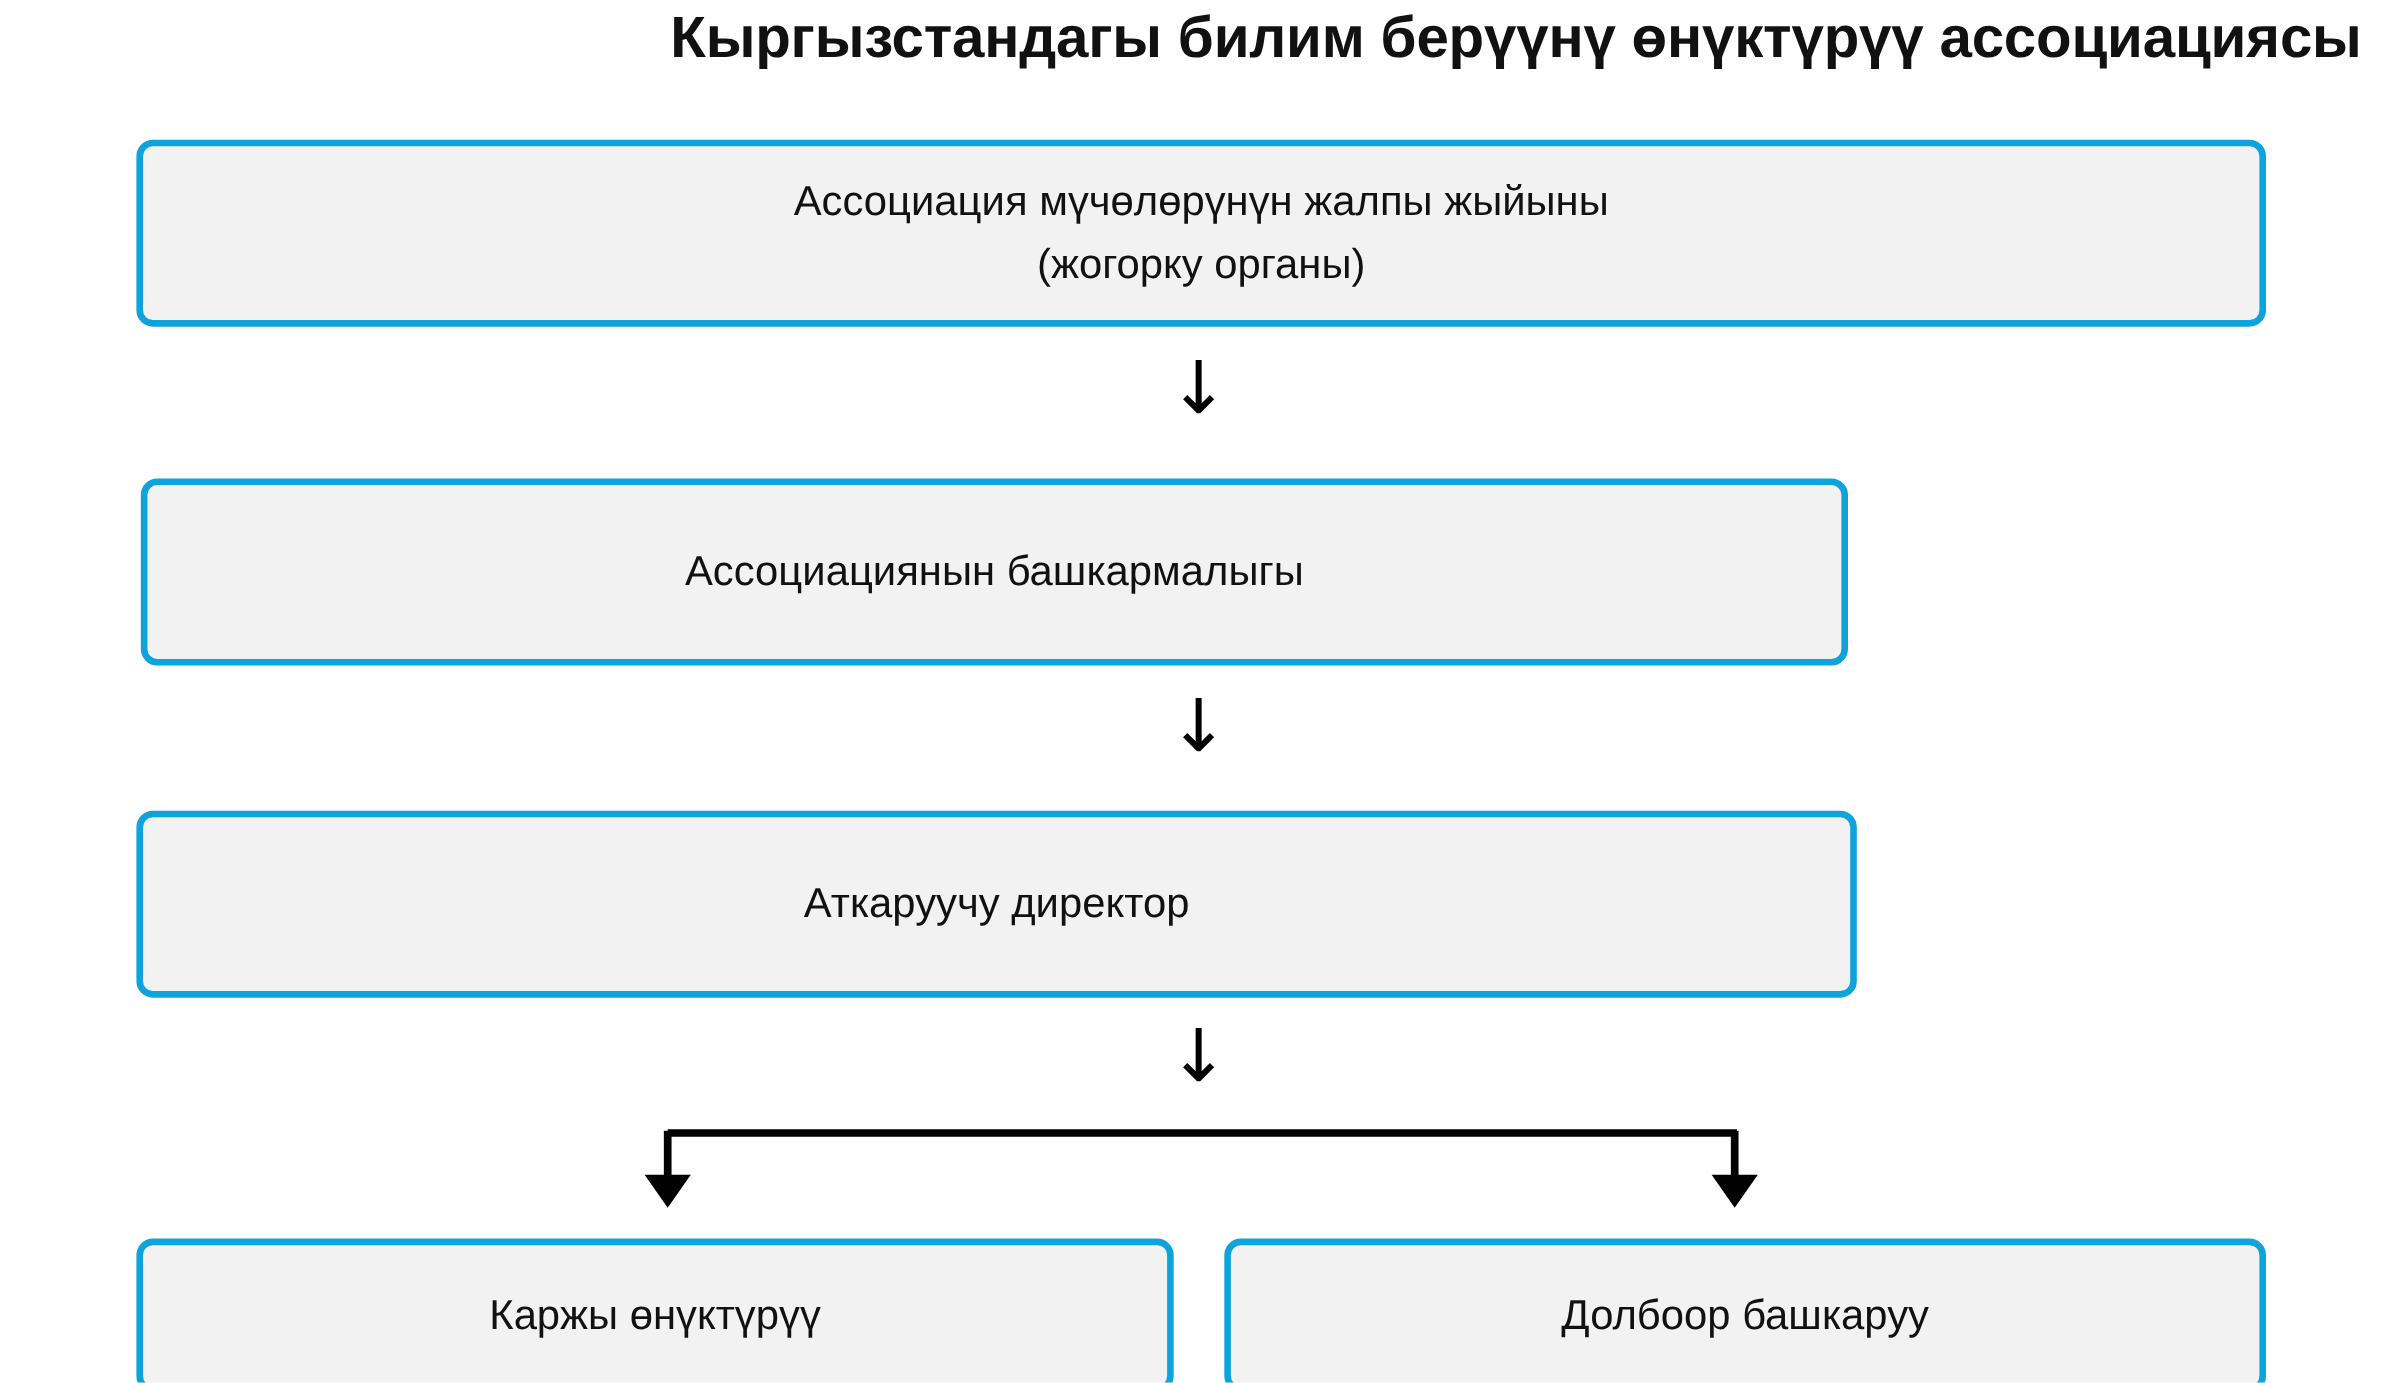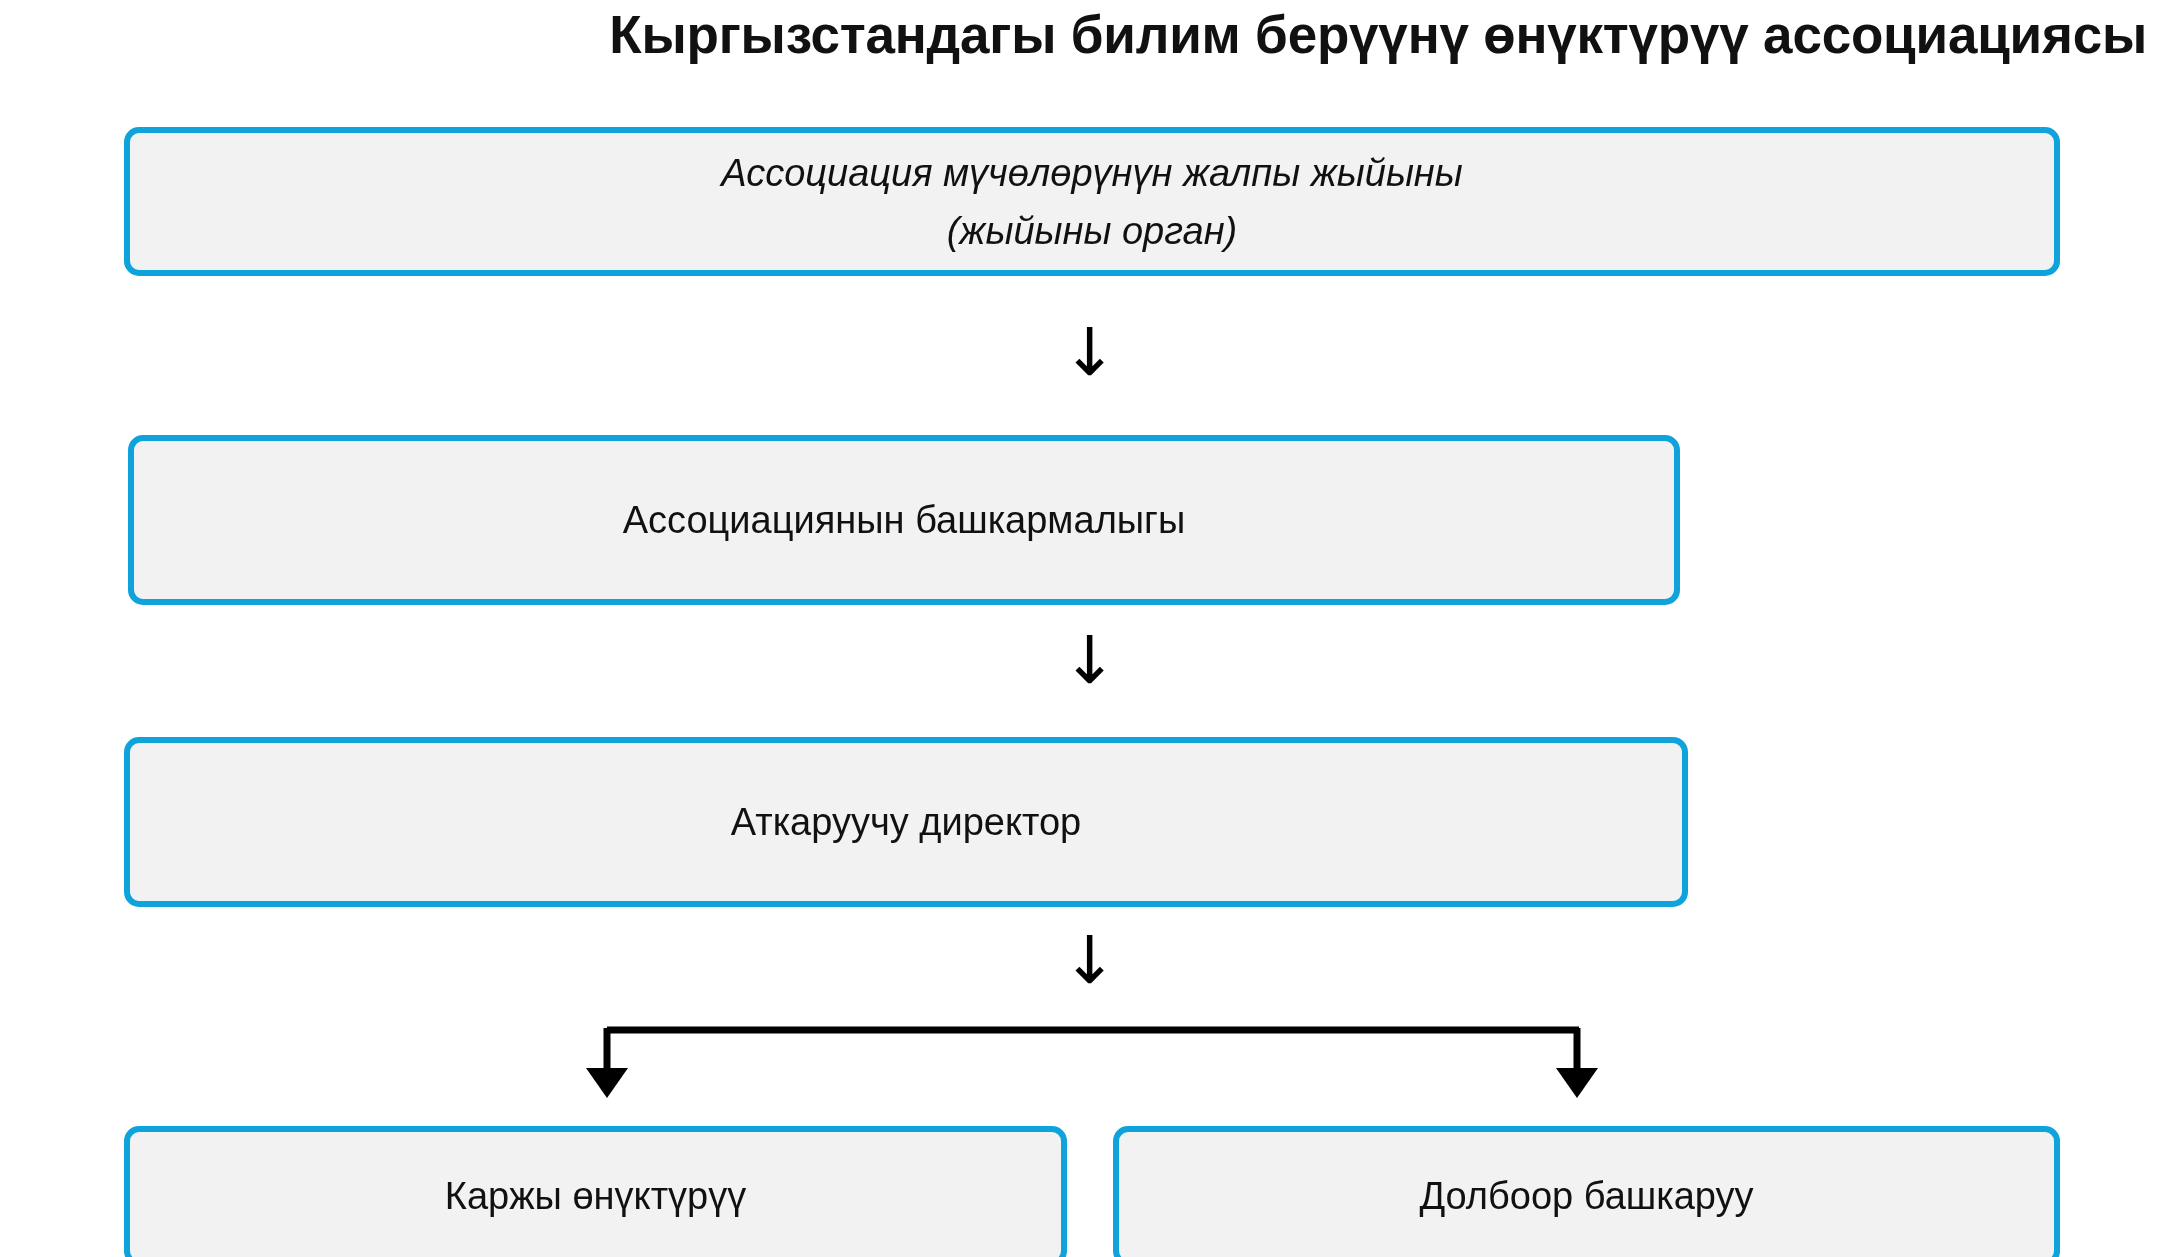--- a/index.html
+++ b/index.html
@@ -49,21 +49,21 @@
     justify-content: center;
     text-align: center;
   }
   .node-line {
     font-size: 38px;
     line-height: 58px;
     color: #111111;
     white-space: nowrap;
   }
 
-  #node-assembly   { left: 124px; top: 127px; width: 1936px; height: 149px; font-style: italic; }
+  #node-assembly   { left: 124px; top: 127px; width: 1936px; height: 170px; }
   #node-board      { left: 128px; top: 435px; width: 1552px; height: 170px; }
   #node-director   { left: 124px; top: 737px; width: 1564px; height: 170px; }
   #node-finance    { left: 124px; top: 1126px; width: 943px; height: 140px; }
   #node-project    { left: 1113px; top: 1126px; width: 947px; height: 140px; }
 
   
   .arrow-down {
     position: absolute;
     font-size: 66px;
     line-height: 66px;
@@ -86,21 +86,21 @@
 </style>
 </head>
 <body>
 
 <div id="canvas">
 
   <div id="chart-title">Кыргызстандагы билим берүүнү өнүктүрүү ассоциациясы</div>
 
   <div class="node-box" id="node-assembly">
     <div class="node-line">Ассоциация мүчөлөрүнүн жалпы жыйыны</div>
-    <div class="node-line">(жыйыны орган)</div>
+    <div class="node-line">(жогорку органы)</div>
   </div>
 
   <div class="arrow-down" id="arrow-assembly-board">↓</div>
 
   <div class="node-box" id="node-board">
     <div class="node-line">Ассоциациянын башкармалыгы</div>
   </div>
 
   <div class="arrow-down" id="arrow-board-director">↓</div>
 

